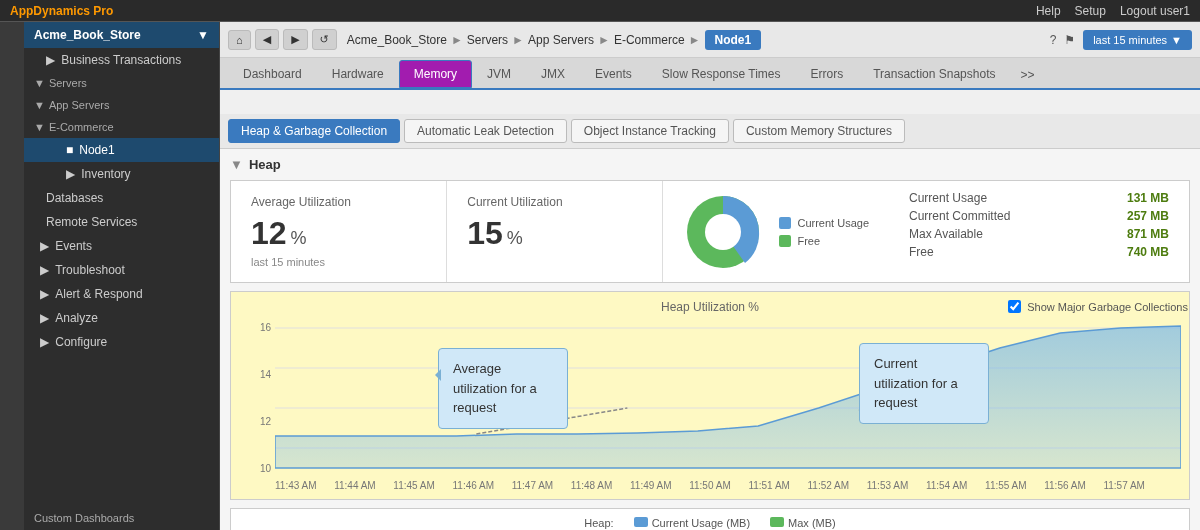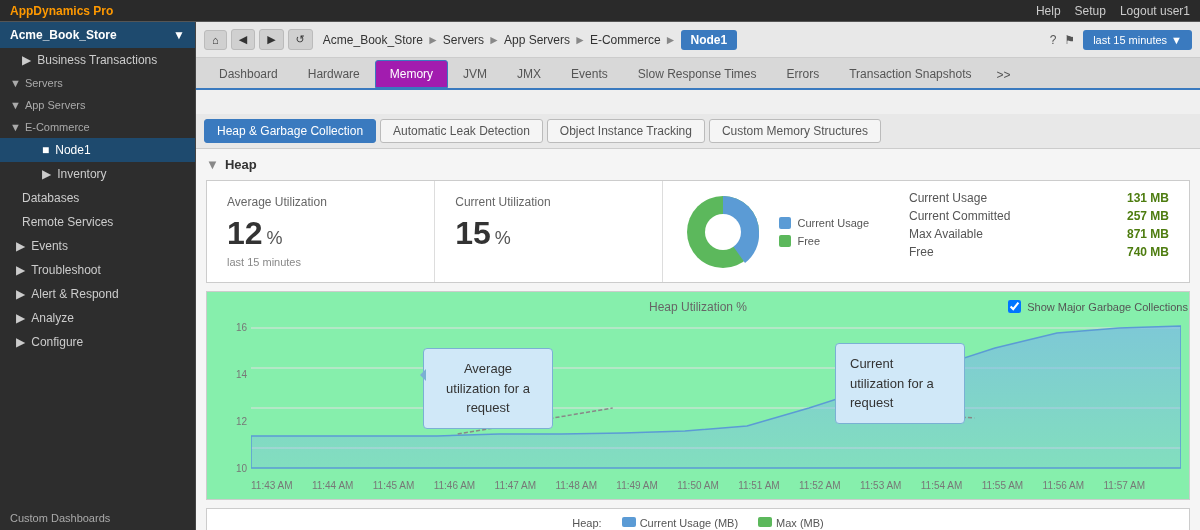--- a/index.html
+++ b/index.html
@@ -6,21 +6,21 @@
     body { font-family: Arial, sans-serif; font-size: 12px; background: #3a3a3a; color: #ccc; width: 1200px; height: 530px; overflow: hidden; display: flex; flex-direction: column; }
 
     
     .top-bar { background: #2a2a2a; height: 22px; display: flex; align-items: center; justify-content: space-between; padding: 0 10px; border-bottom: 1px solid #555; }
     .top-bar-left { display: flex; align-items: center; gap: 6px; }
     .app-logo { color: #f90; font-weight: bold; font-size: 12px; }
     .top-bar-right { display: flex; align-items: center; gap: 14px; color: #ccc; font-size: 12px; }
     .top-bar-right span { cursor: pointer; }
 
     
-    .main-layout { display: flex; flex: 1; overflow: hidden; }
+    .main-layout { display: flex; flex: 1; overflow: hidden; padding-left: 24px; }
 
     
     .sidebar { width: 196px; background: #2d2d2d; border-right: 1px solid #444; display: flex; flex-direction: column; overflow-y: auto; flex-shrink: 0; }
     .sidebar-header { background: #1e4a6e; color: #fff; padding: 6px 10px; font-size: 12px; font-weight: bold; display: flex; align-items: center; justify-content: space-between; cursor: pointer; }
     .sidebar-item { padding: 5px 10px 5px 16px; color: #ccc; cursor: pointer; display: flex; align-items: center; gap: 6px; }
     .sidebar-item.active { background: #1e4a6e; color: #fff; }
     .sidebar-item.indent1 { padding-left: 22px; }
     .sidebar-item.indent3 { padding-left: 42px; }
     .sidebar-group { color: #aaa; padding: 5px 10px; font-size: 11px; cursor: pointer; display: flex; align-items: center; gap: 4px; }
     .sidebar-footer { padding: 6px 10px; color: #aaa; font-size: 11px; cursor: pointer; margin-top: auto; }
@@ -65,21 +65,21 @@
     .stat-box-right { padding: 10px 20px; min-width: 300px; }
     .right-stats { display: flex; flex-direction: column; gap: 4px; }
     .right-stat-row { display: flex; justify-content: space-between; align-items: center; font-size: 12px; color: #555; }
     .right-stat-val { color: #4d7c0f; font-weight: bold; text-align: right; }
     .pie-area { display: flex; align-items: center; gap: 16px; padding: 10px 20px; }
     .legend { display: flex; flex-direction: column; gap: 6px; }
     .legend-item { display: flex; align-items: center; gap: 6px; font-size: 11px; color: #555; }
     .legend-dot { width: 12px; height: 12px; border-radius: 2px; }
 
     
-    .chart-container { background: #86efac; border: 1px solid #ccc; margin-bottom: 8px; padding: 8px; position: relative; }
+    .chart-container { background: #fef9c3; border: 1px solid #ccc; margin-bottom: 8px; padding: 8px; position: relative; }
     .chart-controls { position: absolute; right: 1px; top: 8px; display: flex; align-items: center; gap: 6px; font-size: 11px; color: #555; }
     .chart-controls input[type=checkbox] { cursor: pointer; }
     
     
     .callout { position: absolute; background: #d0e8f8; border: 1px solid #7ab0d4; border-radius: 4px; padding: 10px 14px; font-size: 13px; color: #333; line-height: 1.5; }
     .callout-arrow-left::before { content: ''; position: absolute; left: -10px; top: 20px; border: 6px solid transparent; border-right-color: #7ab0d4; }
 
     
     .bottom-chart-container { background: #fff; border: 1px solid #ccc; margin-bottom: 8px; padding: 8px; }
     .bottom-chart-legend { display: flex; justify-content: center; gap: 20px; font-size: 11px; color: #555; margin-bottom: 6px; }
@@ -312,21 +312,21 @@
                   <stop offset="0%" stop-color="#7ab8e8" stop-opacity="0.7"></stop>
                   <stop offset="100%" stop-color="#7ab8e8" stop-opacity="0.3"></stop>
                 </linearGradient>
               </defs>
               <path d="M0,118 L60,118 L120,118 L180,118 L240,116 L300,116 L360,115 L420,113 L480,108 L540,90 L600,70 L660,50 L720,30 L780,15 L840,10 L900,8 L900,150 L0,150 Z" fill="url(#areaGrad)" stroke="#5b9bd5" stroke-width="1.5"></path>
 
               <line x1="200" y1="116" x2="350" y2="90" stroke="#888" stroke-width="1.5" stroke-dasharray="4,2"></line>
               <line x1="580" y1="92" x2="700" y2="100" stroke="#888" stroke-width="1.5" stroke-dasharray="4,2"></line>
             </svg>
 
-            <div class="callout callout-arrow-left" style="position:absolute; left:208px; top:30px; z-index:10; min-width:130px;text-align:center;">
+            <div class="callout callout-arrow-left" style="position:absolute; left:199px; top:30px; z-index:10; min-width:130px;">
               <span>Average<br>utilization for a<br>request</span>
             </div>
             <div class="callout" style="position:absolute; left:620px; top:25px; z-index:10; min-width:130px;">
               <span>Current<br>utilization for a<br>request</span>
             </div>
           </div>
 
           <div style="display:flex; justify-content:space-between; padding:2px 36px 0 36px; font-size:10px; color:#777;">
             <span>11:43 AM</span>
             <span>11:44 AM</span>

